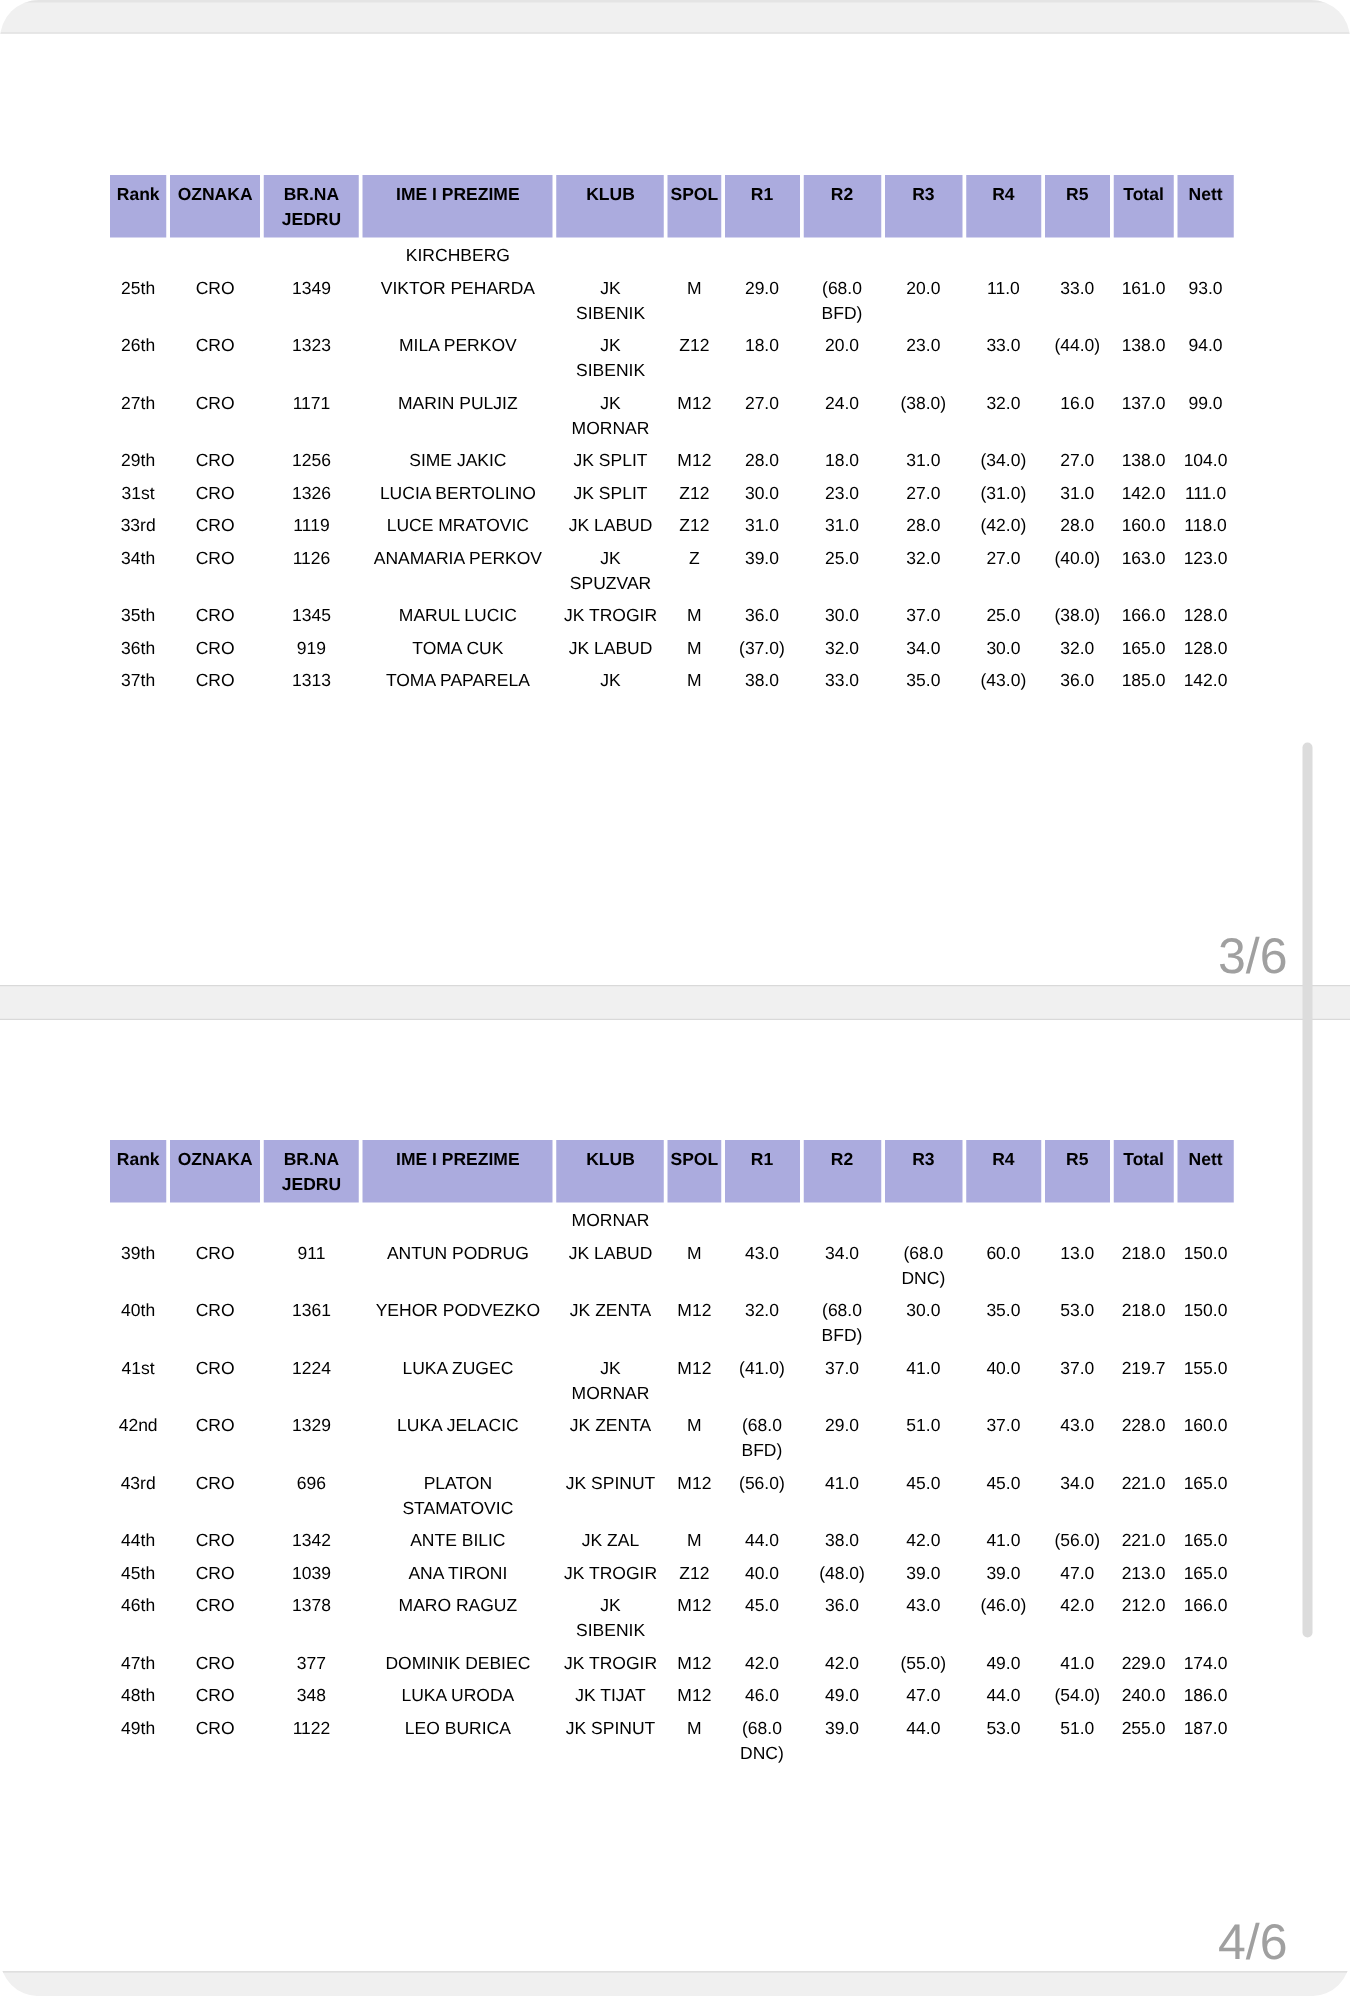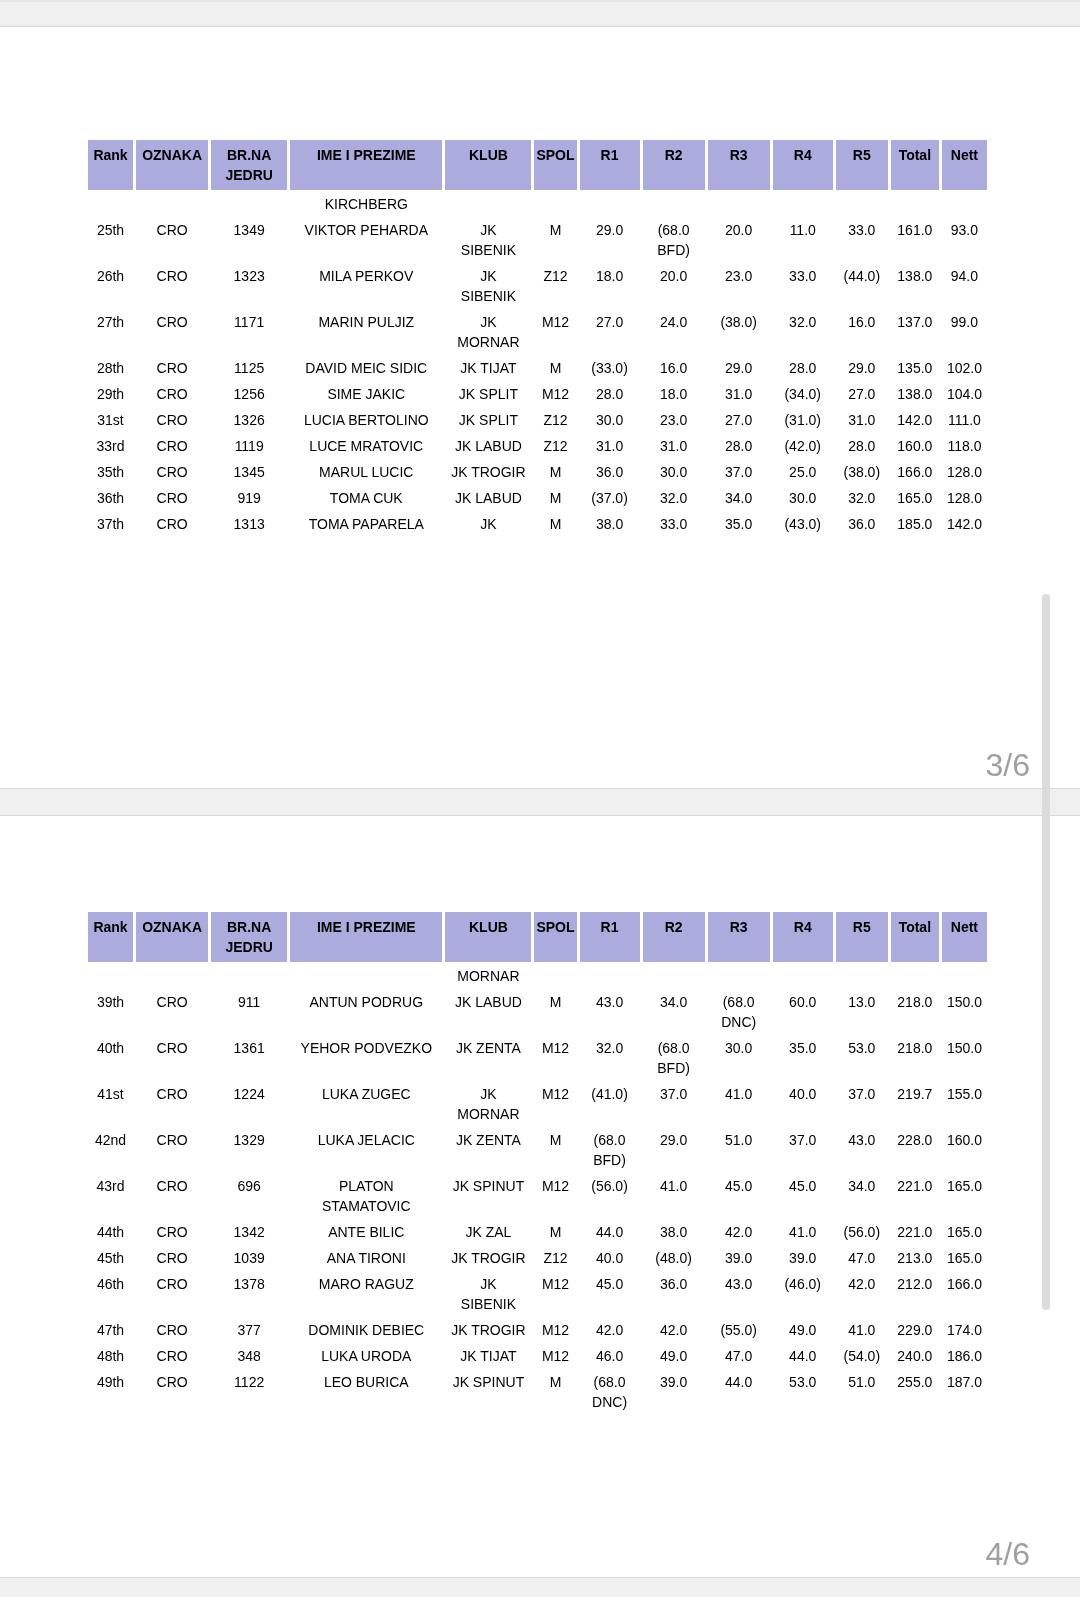--- a/index.html
+++ b/index.html
@@ -4,20 +4,21 @@
 <style>
   html, body { margin: 0; padding: 0; background: #ffffff; }
   .viewer {
     position: relative;
     width: 1080px;
     height: 1597px;
     background: #ffffff;
     overflow: hidden;
     font-family: "Liberation Sans", sans-serif;
     color: #000000;
+    border-radius: 31px;
   }
   .band {
     position: absolute;
     left: 0;
     width: 100%;
     background: var(--band-bg, #f0f0f0);
     box-sizing: border-box;
     border-top: 1px solid var(--band-border, #d9d9d9);
     border-bottom: 1px solid var(--band-border, #d9d9d9);
   }
@@ -55,21 +56,21 @@
   }
   col.c0 { width: 45px; }  col.c1 { width: 72px; }  col.c2 { width: 76px; }
   col.c3 { width: 152px; } col.c4 { width: 86px; }  col.c5 { width: 42px; }
   col.c6 { width: 60px; }  col.c7 { width: 62px; }  col.c8 { width: 62px; }
   col.c9 { width: 60px; }  col.c10 { width: 52px; } col.c11 { width: 48px; }
   col.c12 { width: 45px; }
   .page-label {
     position: absolute;
     right: 50px;
     bottom: 6px;
-    font-size: 32px;
+    font-size: 40px;
     line-height: 34px;
     color: var(--page-label, #a0a0a0);
   }
   .scrollbar-thumb {
     position: absolute;
     left: 1042px;
     top: 594px;
     width: 8px;
     height: 716px;
     border-radius: 4px;
@@ -177,35 +178,20 @@
             <td>M12</td>
             <td>27.0</td>
             <td>24.0</td>
             <td>(38.0)</td>
             <td>32.0</td>
             <td>16.0</td>
             <td>137.0</td>
             <td>99.0</td>
           </tr>
           <tr>
-            <td>28th</td>
-            <td>CRO</td>
-            <td>1125</td>
-            <td>DAVID MEIC SIDIC</td>
-            <td>JK TIJAT</td>
-            <td>M</td>
-            <td>(33.0)</td>
-            <td>16.0</td>
-            <td>29.0</td>
-            <td>28.0</td>
-            <td>29.0</td>
-            <td>135.0</td>
-            <td>102.0</td>
-          </tr>
-          <tr>
             <td>29th</td>
             <td>CRO</td>
             <td>1256</td>
             <td>SIME JAKIC</td>
             <td>JK SPLIT</td>
             <td>M12</td>
             <td>28.0</td>
             <td>18.0</td>
             <td>31.0</td>
             <td>(34.0)</td>
@@ -235,20 +221,36 @@
             <td>LUCE MRATOVIC</td>
             <td>JK LABUD</td>
             <td>Z12</td>
             <td>31.0</td>
             <td>31.0</td>
             <td>28.0</td>
             <td>(42.0)</td>
             <td>28.0</td>
             <td>160.0</td>
             <td>118.0</td>
+          </tr>
+          <tr>
+            <td>34th</td>
+            <td>CRO</td>
+            <td>1126</td>
+            <td>ANAMARIA PERKOV</td>
+            <td>JK
+SPUZVAR</td>
+            <td>Z</td>
+            <td>39.0</td>
+            <td>25.0</td>
+            <td>32.0</td>
+            <td>27.0</td>
+            <td>(40.0)</td>
+            <td>163.0</td>
+            <td>123.0</td>
           </tr>
           <tr>
             <td>35th</td>
             <td>CRO</td>
             <td>1345</td>
             <td>MARUL LUCIC</td>
             <td>JK TROGIR</td>
             <td>M</td>
             <td>36.0</td>
             <td>30.0</td>

